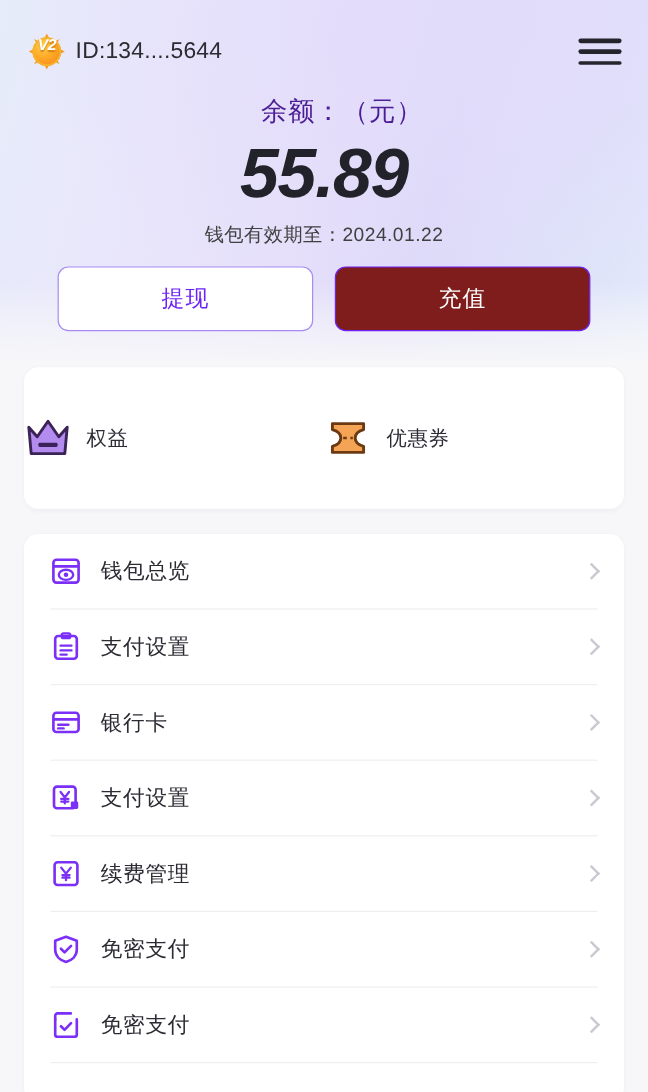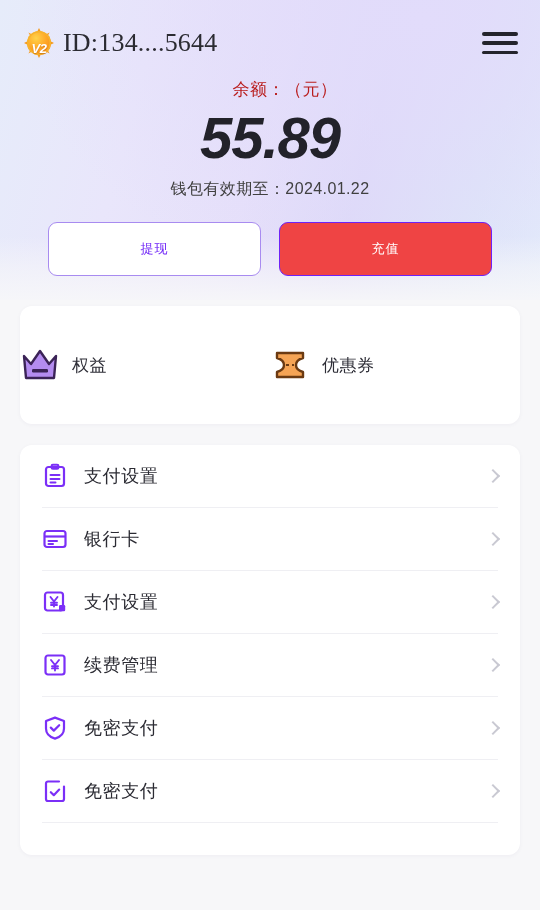--- a/index.html
+++ b/index.html
@@ -29,54 +29,54 @@
     display:flex; align-items:center; padding:0 22px 0 24px;
   }
   .badge {
     position:relative; width:30px; height:30px; flex:0 0 auto; margin-right:9px;
   }
   .badge .spikes { position:absolute; inset:0; }
   .badge .disc {
     position:absolute; left:3px; top:3px; width:24px; height:24px; border-radius:50%;
     background:radial-gradient(circle at 38% 30%, #ffd24a 0%, #ffa827 45%, #f07d12 100%);
     box-shadow:inset 0 0 0 1.5px #f6b32c;
-    display:flex; align-items:flex-end; justify-content:center;
+    display:flex; align-items:flex-start; justify-content:center;
   }
   .badge .disc span {
     font-size:13px; font-weight:bold; color:#fff; line-height:1;
     font-style:italic; letter-spacing:-.5px; text-shadow:0 1px 1px rgba(180,90,0,.55);
   }
-  .uid { font-size:26px; color:#2b2b32; letter-spacing:.2px;font-family:Liberation Serif, serif; }
+  .uid { font-size:19px; color:#2b2b32; letter-spacing:.2px; }
   .menu-btn {
     margin-left:auto; width:36px; height:28px; display:flex; flex-direction:column;
     justify-content:space-between; padding:3px 0; cursor:pointer;
   }
   .menu-btn i { display:block; height:3.5px; border-radius:2px; background:#24242c; }
 
   
   .balance-block { position:absolute; left:0; top:78px; width:540px; text-align:center; }
-  .bal-label { font-size:17px; color:#b91c1c; letter-spacing:.5px;padding-left:30px; }
+  .bal-label { font-size:22px; color:#4c1d95; letter-spacing:.5px;padding-left:30px; }
   .bal-amount {
     margin-top:6px; font-size:58px; font-weight:bold; color:#22222a;
     letter-spacing:-1px; line-height:1.08;font-style:italic;
   }
   .bal-expiry { margin-top:9px; font-size:16px; color:#404040; letter-spacing:.4px; }
 
   
   .actions {
     position:absolute; left:48px; top:222px; width:444px;
     display:flex; justify-content:space-between;
   }
   .btn {
-    width:213px; height:54px; border-radius:9px; font-size:13px;
+    width:213px; height:54px; border-radius:9px; font-size:19px;
     display:flex; align-items:center; justify-content:center; cursor:pointer;
     letter-spacing:1px;
   }
   .btn-outline { background:#fff; border:1.4px solid #a88bf0; color:#6e22f7; }
-  .btn-solid { background:#ef4444; color:#fff; border:1.4px solid #6e22f7; }
+  .btn-solid { background:#7f1d1d; color:#fff; border:1.4px solid #6e22f7; }
 
   
   .card { background:#fff; border-radius:12px; box-shadow:0 1px 4px rgba(40,30,90,.045); }
   .quick {
     position:absolute; left:20px; top:306px; width:500px; height:118px;
     display:flex; align-items:center;
   }
   .quick-item {
     flex:1; display:flex; flex-direction:row; align-items:center; gap:12px; cursor:pointer;
   }
@@ -152,20 +152,30 @@
       <svg width="40" height="36" viewBox="0 0 40 36">
         <path d="M7 6 H33 V11 Q26 13 26 18 Q26 23 33 25 V30 H7 V25 Q14 23 14 18 Q14 13 7 11 Z" fill="#f5a455" stroke="#6b3a12" stroke-width="2.4" stroke-linejoin="round"></path>
         <line x1="16" y1="18" x2="24" y2="18" stroke="#6b3a12" stroke-width="2" stroke-dasharray="3 3"></line>
       </svg>
       <div class="quick-label">优惠券</div>
     </div>
   </div>
 
   <div class="card list">
 
+    <div class="row">
+      <svg class="row-icon" viewBox="0 0 26 26">
+        <rect x="2.5" y="3.5" width="21" height="19" rx="2.5" fill="none" stroke="#7b2ff7" stroke-width="2.2"></rect>
+        <line x1="2.5" y1="9" x2="23.5" y2="9" stroke="#7b2ff7" stroke-width="2.2"></line>
+        <ellipse cx="13" cy="16" rx="6" ry="4.2" fill="none" stroke="#7b2ff7" stroke-width="2"></ellipse>
+        <circle cx="13" cy="16" r="1.9" fill="#7b2ff7"></circle>
+      </svg>
+      <div class="row-label">钱包总览</div>
+      <div class="chev"></div>
+    </div>
 
     <div class="row">
       <svg class="row-icon" viewBox="0 0 26 26">
         <rect x="4" y="4" width="18" height="19" rx="2.5" fill="none" stroke="#7b2ff7" stroke-width="2.2"></rect>
         <rect x="9.5" y="1.8" width="7" height="4" rx="1.4" fill="none" stroke="#7b2ff7" stroke-width="2"></rect>
         <line x1="8.5" y1="12" x2="17.5" y2="12" stroke="#7b2ff7" stroke-width="2" stroke-linecap="round"></line>
         <line x1="8.5" y1="16" x2="17.5" y2="16" stroke="#7b2ff7" stroke-width="2" stroke-linecap="round"></line>
         <line x1="8.5" y1="19.5" x2="13.5" y2="19.5" stroke="#7b2ff7" stroke-width="2" stroke-linecap="round"></line>
       </svg>
       <div class="row-label">支付设置</div>

